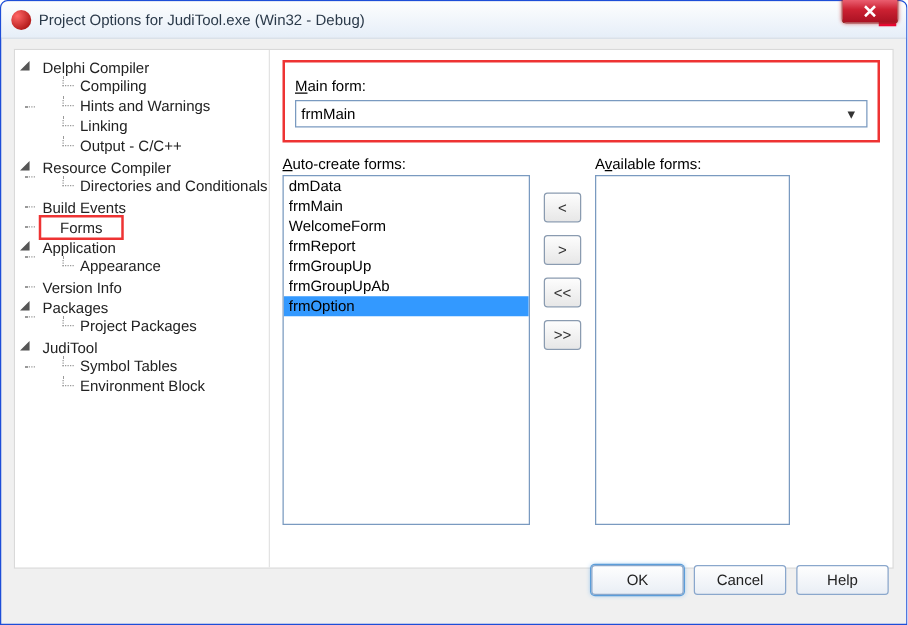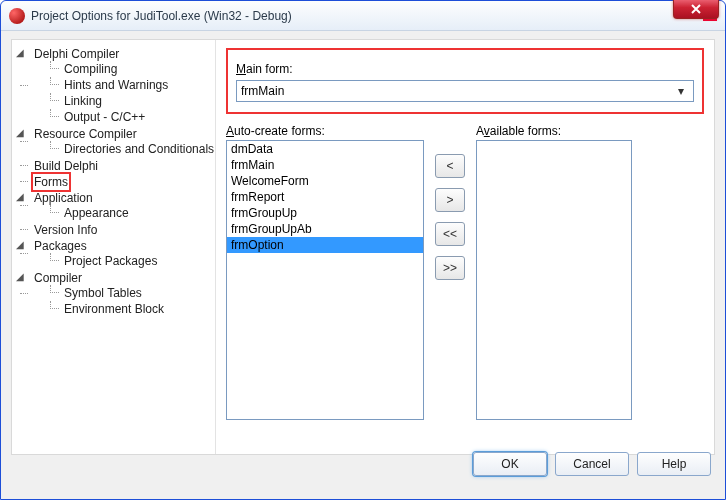--- a/index.html
+++ b/index.html
@@ -13,21 +13,21 @@
 .close-btn svg { width: 12px; height: 10px; }
 .content { position: absolute; top: 38px; left: 10px; right: 10px; bottom: 44px; background: #fff; border: 1px solid #d9d9d9; display: flex; }
 .tree-pane { width: 204px; border-right: 1px solid #e3e3e3; padding: 6px 4px; overflow: hidden; }
 .tree ul { list-style: none; padding-left: 14px; }
 .tree > ul { padding-left: 2px; }
 .tree li { position: relative; padding: 1px 0 1px 16px; white-space: nowrap; color: #222; }
 .tree li::before { content: ""; position: absolute; left: 2px; top: 0; bottom: 50%; width: 8px; border-left: 1px dotted #999; border-bottom: 1px dotted #999; }
 .tree > ul > li::before { border-left: none; }
 .tree li.has-children > .toggle { position: absolute; left: -2px; top: 2px; width: 10px; height: 10px; font-size: 10px; line-height: 10px; color: #555; cursor: pointer; }
 .tree li .label { cursor: default; }
-.tree li.highlight-forms .label { outline: 2px solid #e33; outline-offset: 1px; padding: 0 0; }
+.tree li.highlight-forms .label { outline: 2px solid #e33; outline-offset: 1px; padding: 0 14px; }
 .right-pane { flex: 1; position: relative; padding: 8px 10px; }
 .main-form-box { border: 2px solid #e33; padding: 12px 8px 10px; margin-bottom: 10px; }
 .main-form-box .lbl { display: inline-block; margin-bottom: 4px; }
 .main-form-box .lbl span { text-decoration: underline; }
 .combo { width: 100%; height: 22px; border: 1px solid #7a9ac0; background: #fff; display: flex; align-items: center; padding: 0 4px; cursor: pointer; }
 .combo .val { flex: 1; }
 .combo .arrow { width: 16px; text-align: center; color: #333; }
 .forms-area { display: flex; gap: 8px; }
 .col { display: flex; flex-direction: column; }
 .col .col-label { margin-bottom: 2px; }
@@ -68,34 +68,34 @@
               <li><span class="label">Hints and Warnings</span></li>
               <li><span class="label">Linking</span></li>
               <li><span class="label">Output - C/C++</span></li>
             </ul>
           </li>
           <li class="has-children"><span class="toggle">◢</span><span class="label">Resource Compiler</span>
             <ul>
               <li><span class="label">Directories and Conditionals</span></li>
             </ul>
           </li>
-          <li><span class="label">Build Delphi</span></li>
+          <li><span class="label">Build Events</span></li>
           <li class="highlight-forms"><span class="label">Forms</span></li>
           <li class="has-children"><span class="toggle">◢</span><span class="label">Application</span>
             <ul>
               <li><span class="label">Appearance</span></li>
             </ul>
           </li>
           <li><span class="label">Version Info</span></li>
           <li class="has-children"><span class="toggle">◢</span><span class="label">Packages</span>
             <ul>
               <li><span class="label">Project Packages</span></li>
             </ul>
           </li>
-          <li class="has-children"><span class="toggle">◢</span><span class="label">Compiler</span>
+          <li class="has-children"><span class="toggle">◢</span><span class="label">JudiTool</span>
             <ul>
               <li><span class="label">Symbol Tables</span></li>
               <li><span class="label">Environment Block</span></li>
             </ul>
           </li>
         </ul>
       </div>
     </div>
 
     <div class="right-pane">

